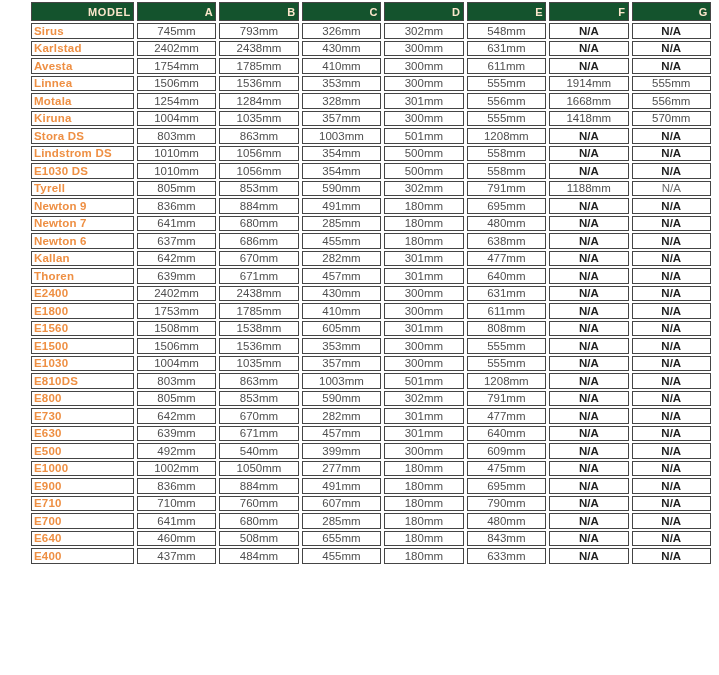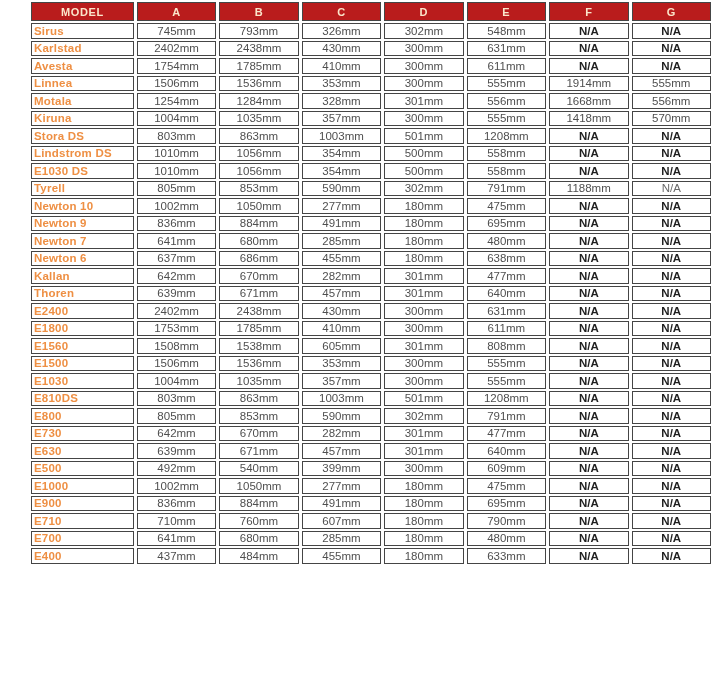--- a/index.html
+++ b/index.html
@@ -19,29 +19,29 @@
     overflow: hidden;
   }
   table.spec {
     width: 100%;
     table-layout: fixed;
     border-collapse: separate;
     border-spacing: 3px 2px;
   }
   col.model-col { width: 15.6%; }
   th {
-    background: #b91c1c;
+    background: #14532d;
     color: #fbe6cb;
     border: 1.5px solid #454545;
     font-size: 11px;
     font-weight: bold;
     letter-spacing: 0.6px;
     height: 15px;
     padding: 1px 2px;
-    text-align: center;
+    text-align: right;
   }
   td {
     background: #ffffff;
     border: 1.5px solid #454545;
     font-size: 11.5px;
     color: #4f4f4f;
     text-align: center;
     height: 13.5px;
     padding: 0 2px;
     white-space: nowrap;
@@ -185,30 +185,20 @@
           <td class="model">Tyrell</td>
           <td>805mm</td>
           <td>853mm</td>
           <td>590mm</td>
           <td>302mm</td>
           <td>791mm</td>
           <td>1188mm</td>
           <td class="na-plain">N/A</td>
         </tr>
         <tr>
-          <td class="model">Newton 10</td>
-          <td>1002mm</td>
-          <td>1050mm</td>
-          <td>277mm</td>
-          <td>180mm</td>
-          <td>475mm</td>
-          <td class="na">N/A</td>
-          <td class="na">N/A</td>
-        </tr>
-        <tr>
           <td class="model">Newton 9</td>
           <td>836mm</td>
           <td>884mm</td>
           <td>491mm</td>
           <td>180mm</td>
           <td>695mm</td>
           <td class="na">N/A</td>
           <td class="na">N/A</td>
         </tr>
         <tr>
@@ -385,20 +375,30 @@
           <td class="model">E700</td>
           <td>641mm</td>
           <td>680mm</td>
           <td>285mm</td>
           <td>180mm</td>
           <td>480mm</td>
           <td class="na">N/A</td>
           <td class="na">N/A</td>
         </tr>
         <tr>
+          <td class="model">E640</td>
+          <td>460mm</td>
+          <td>508mm</td>
+          <td>655mm</td>
+          <td>180mm</td>
+          <td>843mm</td>
+          <td class="na">N/A</td>
+          <td class="na">N/A</td>
+        </tr>
+        <tr>
           <td class="model">E400</td>
           <td>437mm</td>
           <td>484mm</td>
           <td>455mm</td>
           <td>180mm</td>
           <td>633mm</td>
           <td class="na">N/A</td>
           <td class="na">N/A</td>
         </tr>
       </tbody>

